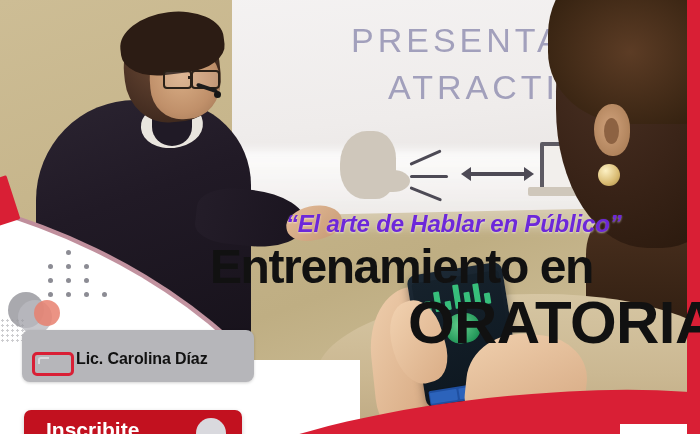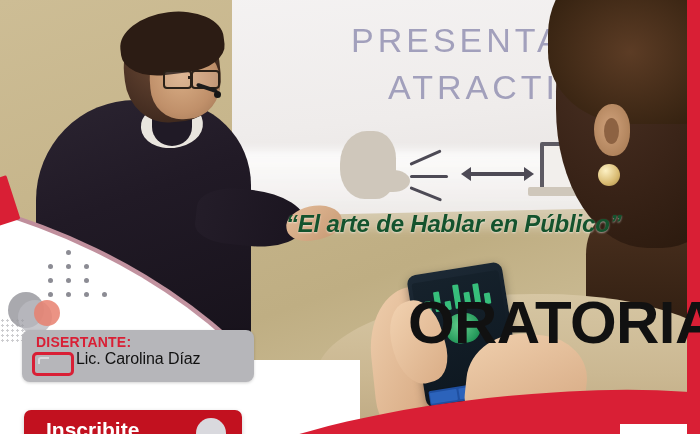--- a/index.html
+++ b/index.html
@@ -142,36 +142,36 @@
   .circ-gray2{position:absolute;left:18px;top:300px;width:34px;height:34px;border-radius:50%;
       background:#b9b9bf;opacity:.8;}
   .circ-red{position:absolute;left:34px;top:300px;width:26px;height:26px;border-radius:50%;
       background:#e8806f;opacity:.85;}
   .halftone{position:absolute;left:0px;top:318px;width:26px;height:26px;opacity:.5;
       background-image:radial-gradient(#9a9aa0 1px,transparent 1.2px);
       background-size:5px 5px;}
 
   
   .quote{position:absolute;left:286px;top:210px;font-size:24px;font-style:italic;
-      font-weight:bold;color:#14532d;white-space:nowrap;letter-spacing:-.2px;
+      font-weight:bold;color:#6d28d9;white-space:nowrap;letter-spacing:-.2px;
       text-shadow:0 1px 2px rgba(255,255,255,.55);}
   .title1{position:absolute;left:210px;top:243px;font-size:48px;font-weight:bold;
       color:#111111;white-space:nowrap;letter-spacing:-1.4px;line-height:1;}
   .title2{position:absolute;left:408px;top:293px;font-size:60px;font-weight:bold;
       color:#111111;white-space:nowrap;letter-spacing:-.6px;line-height:1;}
 
   .speaker-box{position:absolute;left:22px;top:330px;width:232px;height:52px;
       background:#b6b6ba;border-radius:8px;box-shadow:0 1px 3px rgba(0,0,0,.18);}
   .speaker-label{position:absolute;left:36px;top:334px;font-size:14px;font-weight:bold;
       color:#d91f35;letter-spacing:.2px;}
   .badge-icon{position:absolute;left:32px;top:352px;width:36px;height:18px;
       border:3px solid #d91f35;border-radius:5px;background:transparent;}
   .badge-icon::before{content:"";position:absolute;left:3px;top:2px;width:9px;height:5px;
       border-top:2px solid #d9d9dd;border-left:2px solid #d9d9dd;border-radius:3px 0 0 0;}
-  .speaker-name{position:absolute;left:76px;top:350px;font-size:16px;font-weight:normal;
+  .speaker-name{position:absolute;left:76px;top:350px;font-size:16px;font-weight:bold;
       color:#111;letter-spacing:-.1px;}
 
   .red-button{position:absolute;left:24px;top:410px;width:218px;height:42px;
       background:#c2111f;border-radius:7px;box-shadow:0 2px 5px rgba(0,0,0,.2);overflow:hidden;}
   .rb-text{position:absolute;left:22px;top:8px;font-size:21px;font-weight:bold;color:#fff;white-space:nowrap;}
   .rb-circle{position:absolute;right:16px;top:8px;width:30px;height:30px;border-radius:50%;
       background:#d9d9de;}
 </style>
 </head>
 <body>
@@ -266,24 +266,24 @@
       <i style="left:30px;top:42px;"></i>
       <i style="left:48px;top:42px;"></i>
       <i style="left:66px;top:42px;"></i>
   </div>
   <div class="circ-gray"></div>
   <div class="circ-gray2"></div>
   <div class="circ-red"></div>
   <div class="halftone"></div>
 
   <div class="quote">“El arte de Hablar en Público”</div>
+  <div class="title1">Entrenamiento en</div>
   <div class="title2">ORATORIA</div>
 
   <div class="speaker-box"></div>
-  <div class="speaker-label">DISERTANTE:</div>
   <div class="badge-icon"></div>
   <div class="speaker-name">Lic. Carolina Díaz</div>
 
   <div class="red-button">
     <span class="rb-text">Inscribite</span>
     <span class="rb-circle"></span>
   </div>
 
 </div>
 

